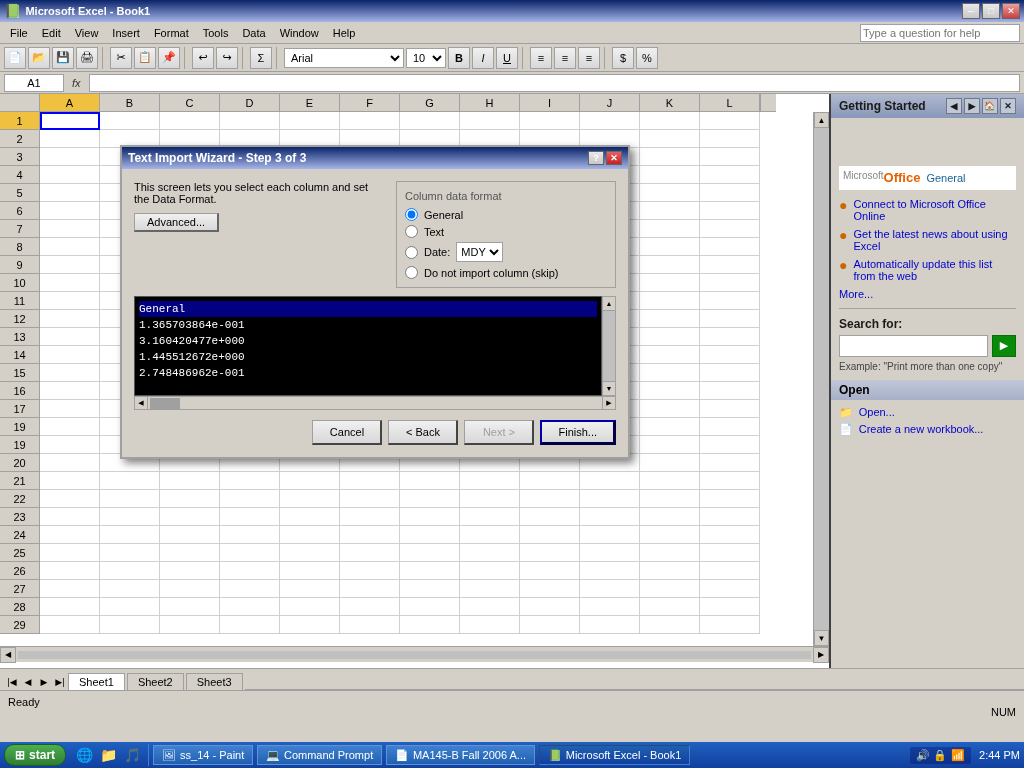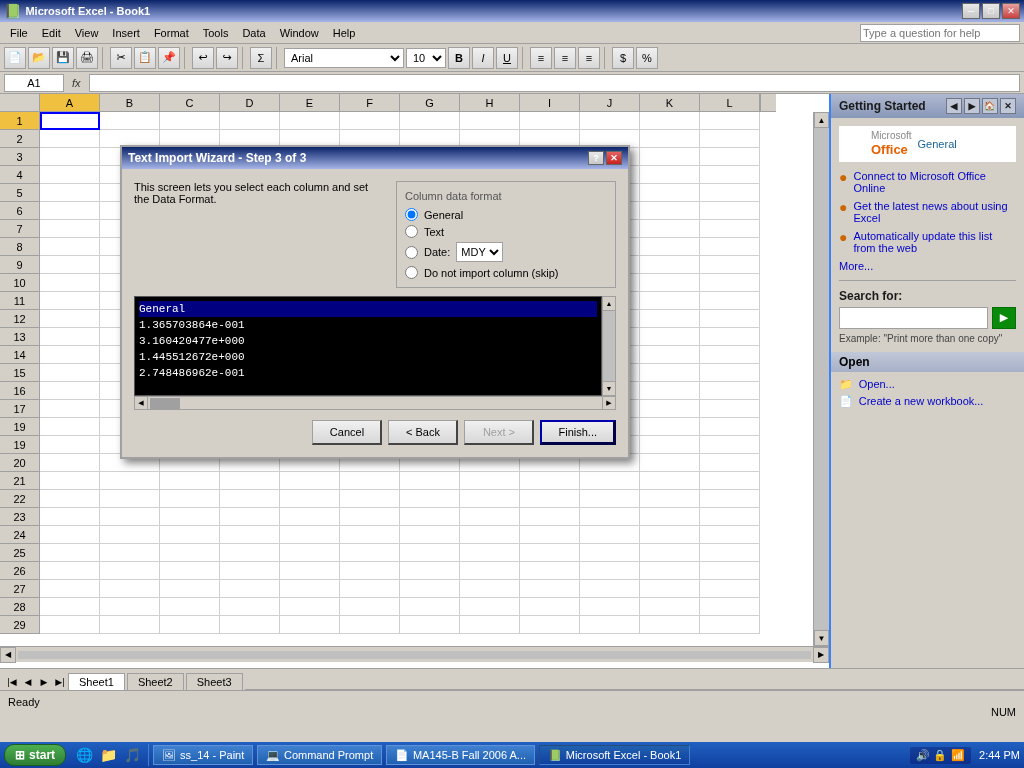--- a/index.html
+++ b/index.html
@@ -75,24 +75,25 @@
     .row-header.selected { background: #f0c040; }
     .grid { display: flex; flex-direction: column; }
     .grid-row { display: flex; }
     .grid-cell { min-width: 60px; height: 18px; border-right: 1px solid #d0d0d0; border-bottom: 1px solid #d0d0d0; font-size: 11px; line-height: 18px; padding: 0 2px; flex-shrink: 0; }
     .grid-cell.active { border: 2px solid #0000ff; }
 
     
     .right-panel {
       width: 195px;
       background: #d4d0c8;
-      border-left: 2px solid #3b82f6;
+      border-left: 2px solid #404040;
       display: flex;
       flex-direction: column;
       overflow: hidden;
+      gap: 40px;
     }
     .panel-header {
       background: linear-gradient(to bottom, #b0b8d0, #8898b8);
       color: #1a1a1a;
       padding: 4px 8px;
       font-size: 12px;
       font-weight: bold;
       display: flex;
       align-items: center;
       justify-content: space-between;
@@ -830,21 +831,21 @@
       <div class="panel-header-buttons">
         <div class="panel-header-btn">◀</div>
         <div class="panel-header-btn">▶</div>
         <div class="panel-header-btn">🏠</div>
         <div class="panel-header-btn">✕</div>
       </div>
     </div>
     <div class="panel-content">
 
       <div class="office-online-logo">
-        <div style="display:flex; flex-direction:column; line-height:1.2;margin-left:28px;">
+        <div style="display:flex; line-height:1.2;">
           <span style="font-size:10px; color:#888;">Microsoft</span>
           <span style="font-size:13px; font-weight:bold; color:#e86000;">Office</span>
         </div>
         <span style="font-size:11px; color:#1a6496; margin-left:2px;">General</span>
       </div>
 
       <a class="panel-link">
         <span class="bullet">●</span>
         <span>Connect to Microsoft Office Online</span>
       </a>
@@ -907,20 +908,23 @@
       <span>Text Import Wizard - Step 3 of 3</span>
       <div class="dialog-title-buttons">
         <div class="dialog-btn">?</div>
         <div class="dialog-btn close-btn">✕</div>
       </div>
     </div>
     <div class="dialog-body">
       <div class="dialog-top-section">
         <div class="dialog-left">
           <div class="dialog-desc">This screen lets you select each column and set the Data Format.</div>
+          <div class="advanced-btn-row">
+            <button class="advanced-btn">Advanced...</button>
+          </div>
         </div>
         <div class="dialog-right">
           <div class="col-data-section">
             <div class="col-data-title">Column data format</div>
             <div class="radio-group">
               <label class="radio-row">
                 <input type="radio" name="col_format" checked="" style="">
                 <span>General</span>
               </label>
               <label class="radio-row">

